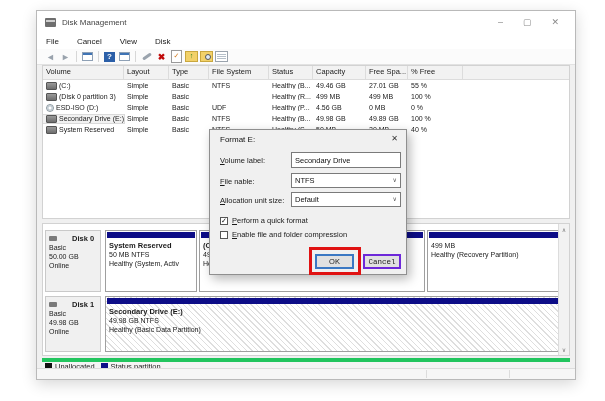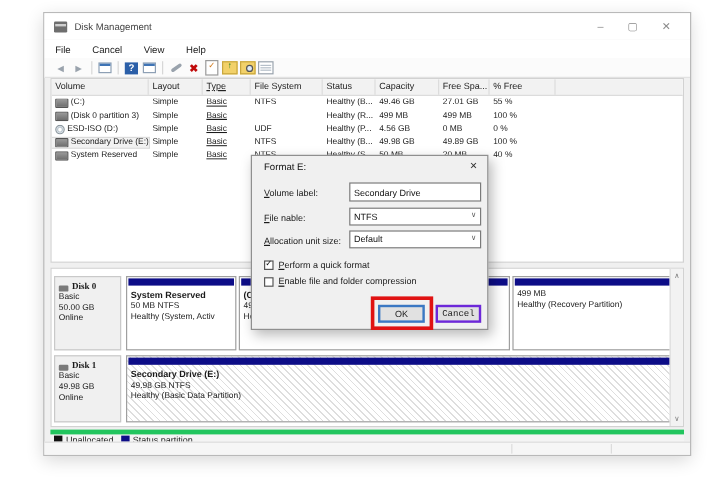--- a/index.html
+++ b/index.html
@@ -34,33 +34,33 @@
   .foldermag::after{content:"";position:absolute;right:1px;bottom:1px;width:4px;height:4px;border:1px solid #555;border-radius:50%;background:#dfeaf5;}
   .detico{width:12px;height:9px;border:1px solid #9aa3ad;background:#fff;position:relative;}
   .detico::after{content:"";position:absolute;left:1px;top:2px;right:1px;height:1px;background:#b5bfc9;box-shadow:0 2px 0 #b5bfc9,0 4px 0 #b5bfc9;}
   
   .listpanel{position:absolute;left:5px;right:5px;top:54px;height:154px;background:#fff;
              border:1px solid #d2d2d2;box-sizing:border-box;overflow:hidden;}
   .thead{display:flex;height:13px;background:#f2f2f2;border-bottom:1px solid #dcdcdc;font-size:7.5px;color:#222;}
   .th{padding:1px 0 0 3px;border-right:1px solid #dcdcdc;box-sizing:border-box;overflow:hidden;white-space:nowrap;}
   .tr{display:flex;height:11px;font-size:7px;align-items:center;}
   .td{padding-left:3px;box-sizing:border-box;overflow:hidden;white-space:nowrap;display:flex;align-items:center;gap:2px;}
-  .c0{width:81px;} .c1{width:45px;} .c2{width:40px;text-decoration:underline;} .c3{width:60px;} .c4{width:44px;}
+  .c0{width:81px;} .c1{width:45px;} .c2{width:40px;} .c3{width:60px;} .c4{width:44px;}
   .c5{width:53px;} .c6{width:42px;} .c7{width:55px;} .c8{flex:1;border-right:none;}
   .sel{background:#f2f2f2;outline:1px solid #dadada;}
   .drive-ico{width:9px;height:6px;background:linear-gradient(#9a9a9a,#6e6e6e);border:1px solid #555;border-radius:1px;flex:none;}
   .disc-ico{width:8px;height:8px;border-radius:50%;background:radial-gradient(circle at 50% 50%, #fff 0 1px, #b9c4cc 2px, #e7edf2 3px, #aab6bf 4px);border:1px solid #8d989f;box-sizing:border-box;flex:none;}
   
   .graphpanel{position:absolute;left:5px;right:5px;top:212px;height:133px;background:#fff;
               border:1px solid #d2d2d2;box-sizing:border-box;}
   .diskrow{position:absolute;left:2px;right:12px;}
   .disk0{top:6px;height:62px;} .disk1{top:72px;height:56px;}
   .diskhead{position:absolute;left:0;top:0;bottom:0;width:56px;background:#f0f0f0;border:1px solid #c9c9c9;
             box-sizing:border-box;padding:3px 3px;font-size:7px;line-height:9px;}
-  .diskhead b{font-size:7.5px;display:flex;align-items:flex-end;gap:3px;font-family:Liberation Serif, serif;}
+  .diskhead b{font-size:7.5px;display:flex;align-items:center;gap:15px;}
   .disk-ico{width:8px;height:5px;background:#7a7a7a;border-radius:1px;display:inline-block;flex:none;}
   .part{position:absolute;top:0;bottom:0;border:1px solid #9f9f9f;background:#fff;box-sizing:border-box;overflow:hidden;}
   .pstrip{height:6px;background:#0d0d87;margin:1px;}
   .pbody{padding:2px 3px;font-size:7px;line-height:9px;white-space:nowrap;}
   .pbody b{font-size:7.5px;}
   .hatch .pbody{position:relative;}
   .hatch{background:repeating-linear-gradient(45deg,#ffffff 0 3px,#dedede 3px 4px);}
   .p0{left:60px;width:92px;} .p1{left:154px;width:226px;} .p2{left:382px;width:136px;}
   .pwide{left:60px;width:458px;}
   .vscroll{position:absolute;right:0;top:0;bottom:0;width:11px;background:#f2f2f2;border-left:1px solid #dcdcdc;
@@ -111,21 +111,21 @@
         <span>–</span>
         <span>▢</span>
         <span>✕</span>
       </span>
     </div>
 
     <div class="menubar">
       <span>File</span>
       <span>Cancel</span>
       <span>View</span>
-      <span>Help</span>
+      <span>Disk</span>
     </div>
 
     <div class="toolbar">
       <span class="tico arrow">◄</span>
       <span class="tico arrow">►</span>
       <span class="tsep"></span>
       <span class="tico">
           <span class="winico"></span>
         </span>
       <span class="tsep"></span>

